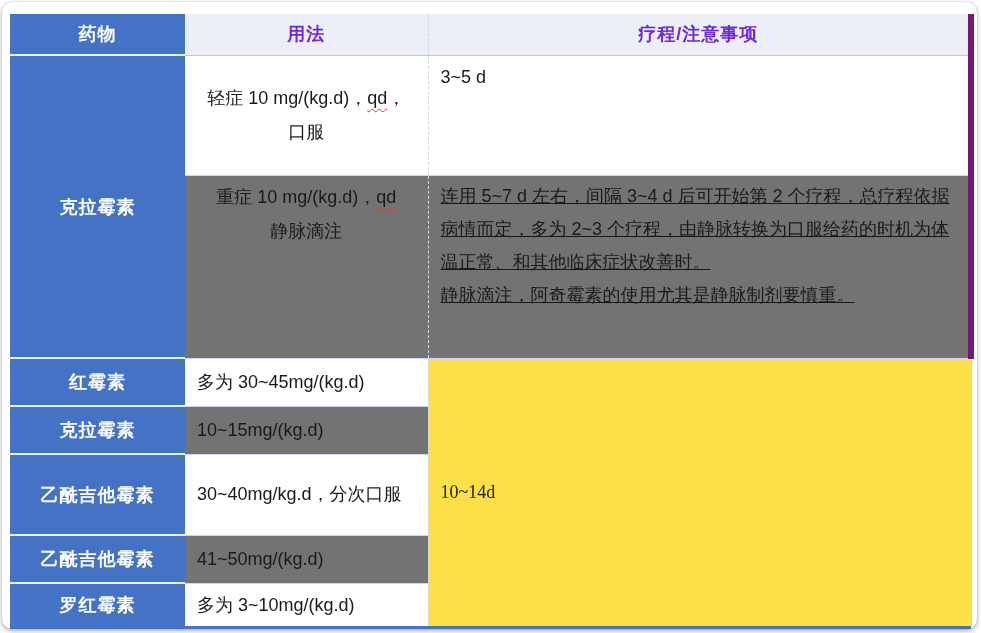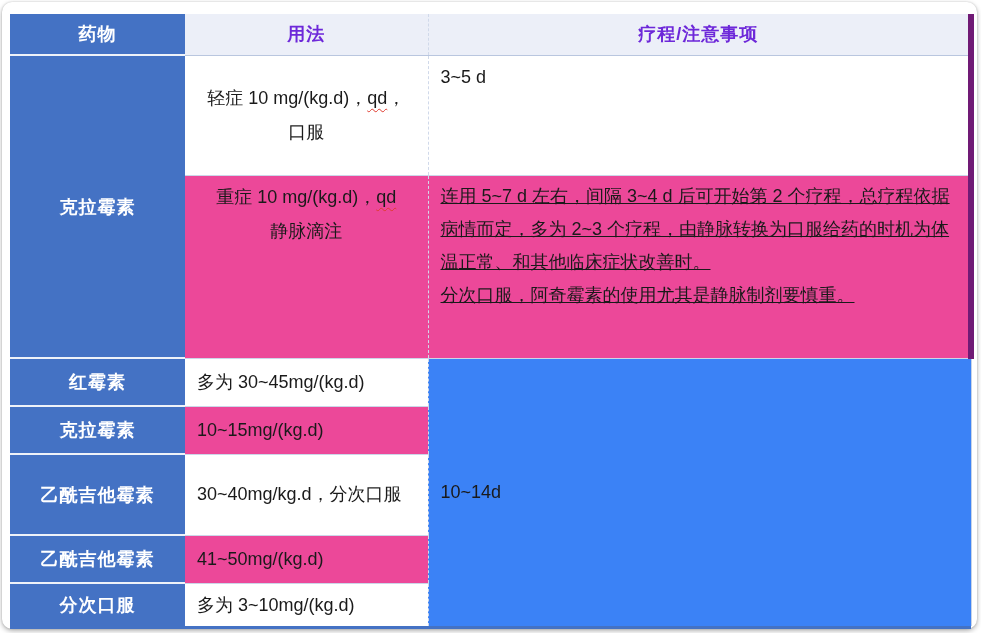--- a/index.html
+++ b/index.html
@@ -31,27 +31,27 @@
   tr.last .c1{border-bottom:none;}
   
   .hd{
     background:#ECEFF8;color:#6d28d9;font-weight:bold;text-align:center;
     border-bottom:1px solid #b9c6df;letter-spacing:1px;
   }
   
   .bc{border-bottom:1px solid #ccd6e8;line-height:1.9;vertical-align:middle;}
   tr.last .bc{border-bottom:none;}
   .w{background:#ffffff;}
-  .lb{background:#ec4899;}
+  .lb{background:#737373;}
   .col3{border-left:1px dashed #d0d9ea;border-right:6px solid #701a75;}
   .course-mild{vertical-align:top;padding-top:26px;}
   .severe-usage{vertical-align:top;padding-top:46px;}
   .note-cell{vertical-align:top;padding-top:6px;line-height:1.85;border-bottom:1px solid #ccd6e8;}
   .note-cell p{margin:0;text-decoration:underline;}
-  .merged-course{vertical-align:middle;border-left:1px dashed #d0d9ea;border-right:1px solid #c6d2e6;background:#3b82f6;}
+  .merged-course{vertical-align:middle;border-left:1px dashed #d0d9ea;border-right:1px solid #c6d2e6;background:#fde047;font-family:Liberation Serif, serif;}
   .uline{display:block;text-align:center;}
   
   .sp{
     text-decoration-line:underline;
     text-decoration-style:wavy;
     text-decoration-color:#df3a2e;
     text-decoration-thickness:1px;
     text-underline-offset:4px;
   }
 </style>
@@ -82,40 +82,40 @@
           </td>
           <td class="bc w col3 course-mild">3~5 d</td>
         </tr>
         <tr style="height:183px">
           <td class="bc lb severe-usage">
             <span class="uline"><span>重症 10 mg/(kg.d)，</span><span class="sp">qd</span></span>
             <span class="uline">静脉滴注</span>
           </td>
           <td class="lb col3 note-cell">
             <p>连用 5~7 d 左右，间隔 3~4 d 后可开始第 2 个疗程，总疗程依据病情而定，多为 2~3 个疗程，由静脉转换为口服给药的时机为体温正常、和其他临床症状改善时。</p>
-            <p>分次口服，阿奇霉素的使用尤其是静脉制剂要慎重。</p>
+            <p>静脉滴注，阿奇霉素的使用尤其是静脉制剂要慎重。</p>
           </td>
         </tr>
         <tr style="height:48px">
           <td class="c1">红霉素</td>
           <td class="bc w">多为 30~45mg/(kg.d)</td>
           <td class="merged-course" rowspan="5">10~14d</td>
         </tr>
         <tr style="height:48px">
           <td class="c1">克拉霉素</td>
           <td class="bc lb">10~15mg/(kg.d)</td>
         </tr>
         <tr style="height:81px">
           <td class="c1">乙酰吉他霉素</td>
           <td class="bc w">30~40mg/kg.d，分次口服</td>
         </tr>
         <tr style="height:48px">
           <td class="c1">乙酰吉他霉素</td>
           <td class="bc lb">41~50mg/(kg.d)</td>
         </tr>
         <tr style="height:42px" class="last">
-          <td class="c1">分次口服</td>
+          <td class="c1">罗红霉素</td>
           <td class="bc w">多为 3~10mg/(kg.d)</td>
         </tr>
       </tbody>
     </table>
   </div>
 </div>
 
 </body></html>

